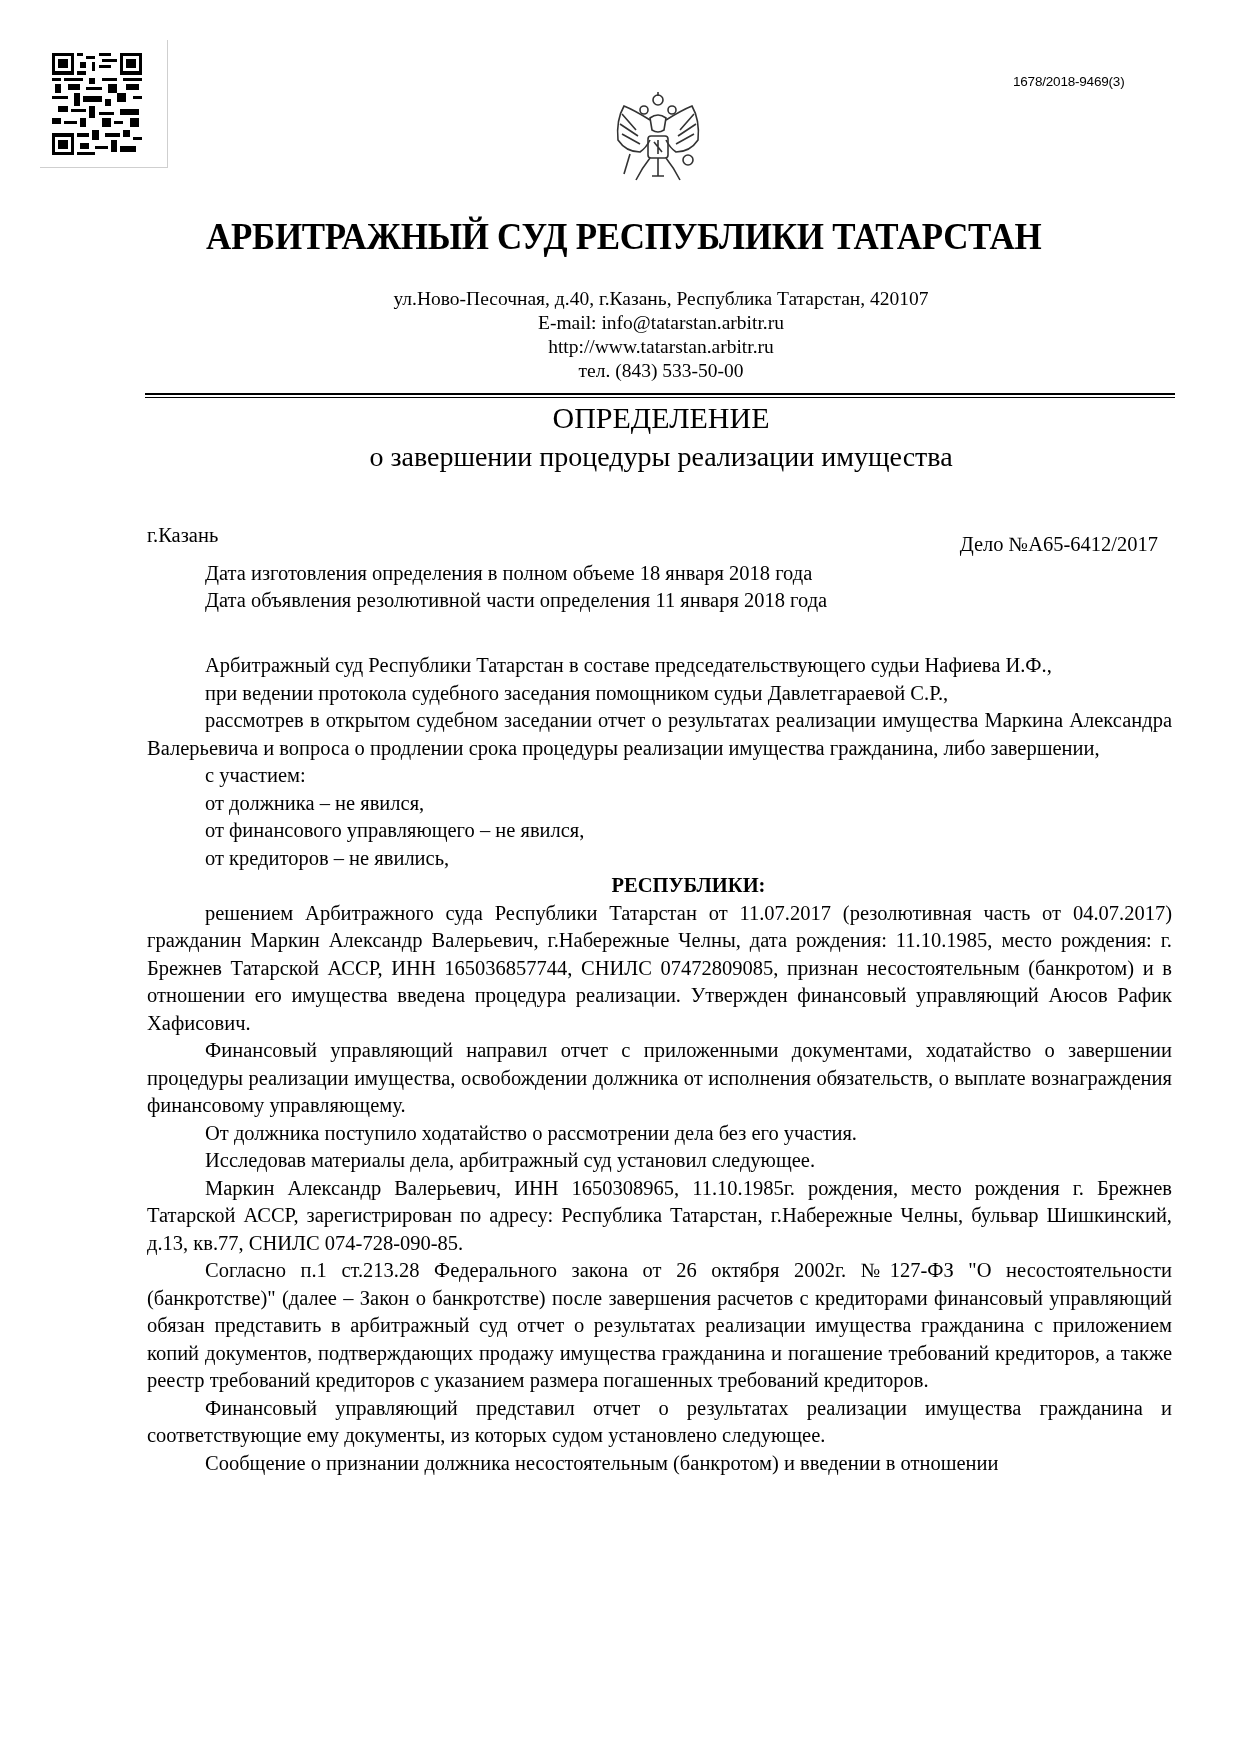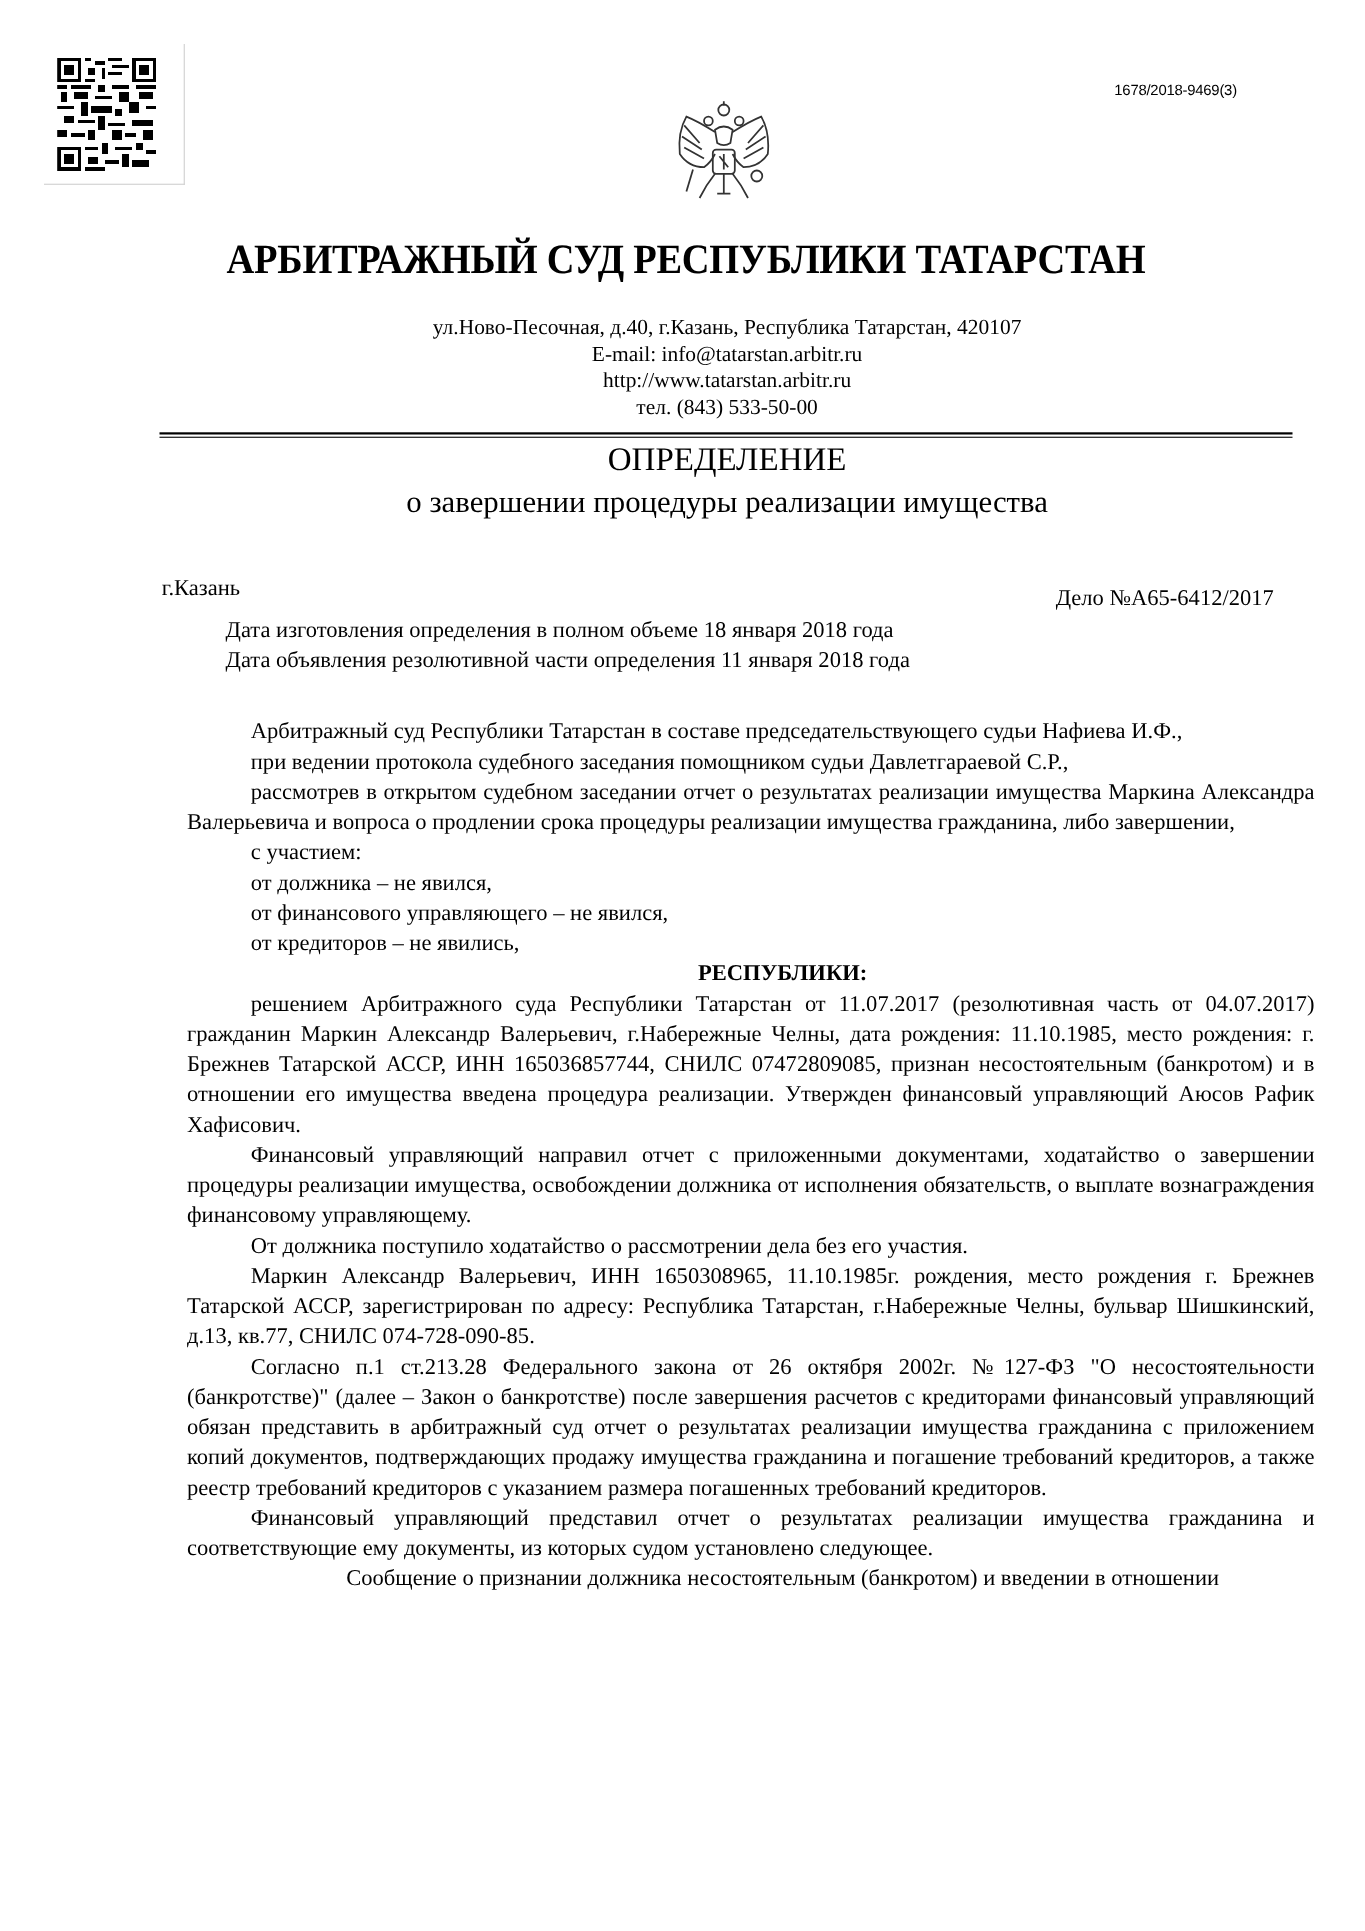--- a/index.html
+++ b/index.html
@@ -39,21 +39,21 @@
     left: 0; width: 1322px; top: 401px; text-align: center; font-size: 30px;
   }
   #doc-subtitle {
     left: 0; width: 1322px; top: 441px; text-align: center; font-size: 28px;
   }
   .body-line {
     position: absolute; font-size: 20.5px; line-height: 27.5px; white-space: nowrap;
   }
   #body {
     position: absolute; left: 147px; top: 652px; width: 1025px;
-    font-size: 20.5px; line-height: 27.5px; margin-left: 23px;
+    font-size: 20.5px; line-height: 27.5px;
   }
   #body p { margin: 0; text-align: justify; text-indent: 58px; }
   #body p.center-bold { text-align: center; font-weight: bold; text-indent: 58px; }
 </style>
 </head>
 <body>
 
 <div id="qr-box" class="abs">
   <svg width="90" height="104" viewBox="0 0 29 33" shape-rendering="crispEdges">
     <g fill="#000">
@@ -161,17 +161,18 @@
   <p>при ведении протокола судебного заседания помощником судьи Давлетгараевой С.Р.,</p>
   <p>рассмотрев в открытом судебном заседании отчет о результатах реализации имущества Маркина Александра Валерьевича и вопроса о продлении срока процедуры реализации имущества гражданина, либо завершении,</p>
   <p>с участием:</p>
   <p>от должника – не явился,</p>
   <p>от финансового управляющего – не явился,</p>
   <p>от кредиторов – не явились,</p>
   <p class="center-bold">РЕСПУБЛИКИ:</p>
   <p>решением Арбитражного суда Республики Татарстан от 11.07.2017 (резолютивная часть от 04.07.2017) гражданин Маркин Александр Валерьевич, г.Набережные Челны, дата рождения: 11.10.1985, место рождения: г. Брежнев Татарской АССР, ИНН 165036857744, СНИЛС 07472809085, признан несостоятельным (банкротом) и в отношении его имущества введена процедура реализации. Утвержден финансовый управляющий Аюсов Рафик Хафисович.</p>
   <p>Финансовый управляющий направил отчет с приложенными документами, ходатайство о завершении процедуры реализации имущества, освобождении должника от исполнения обязательств, о выплате вознаграждения финансовому управляющему.</p>
   <p>От должника поступило ходатайство о рассмотрении дела без его участия.</p>
+  <p>Исследовав материалы дела, арбитражный суд установил следующее.</p>
   <p>Маркин Александр Валерьевич, ИНН 1650308965, 11.10.1985г. рождения, место рождения г. Брежнев Татарской АССР, зарегистрирован по адресу: Республика Татарстан, г.Набережные Челны, бульвар Шишкинский, д.13, кв.77, СНИЛС 074-728-090-85.</p>
   <p>Согласно п.1 ст.213.28 Федерального закона от 26 октября 2002г. №127-ФЗ "О несостоятельности (банкротстве)" (далее – Закон о банкротстве) после завершения расчетов с кредиторами финансовый управляющий обязан представить в арбитражный суд отчет о результатах реализации имущества гражданина с приложением копий документов, подтверждающих продажу имущества гражданина и погашение требований кредиторов, а также реестр требований кредиторов с указанием размера погашенных требований кредиторов.</p>
   <p>Финансовый управляющий представил отчет о результатах реализации имущества гражданина и соответствующие ему документы, из которых судом установлено следующее.</p>
-  <p style="text-align:center;">Сообщение о признании должника несостоятельным (банкротом) и введении в отношении</p>
+  <p style="text-align:left;">Сообщение о признании должника несостоятельным (банкротом) и введении в отношении</p>
 </div>
 
 </body></html>

